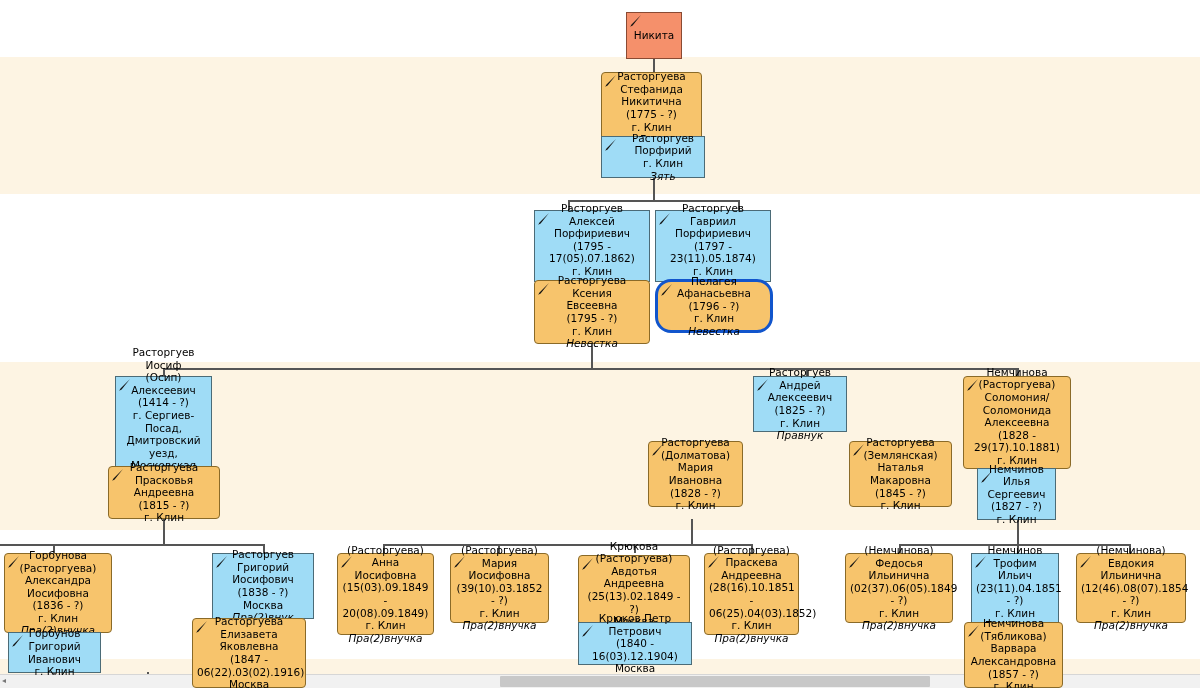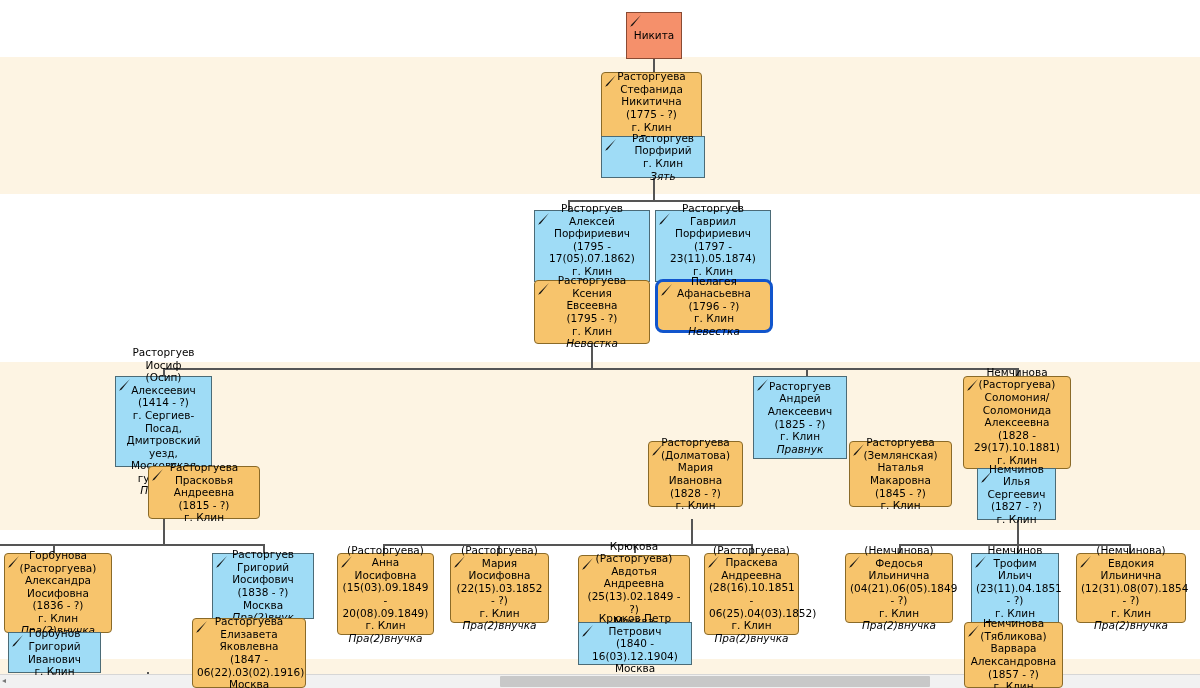--- a/index.html
+++ b/index.html
@@ -27,21 +27,21 @@
     padding:3px 4px 3px 4px;
     display:flex;flex-direction:column;justify-content:center;
     align-items:center;
   }
   .card .nm{display:block;width:100%;white-space:pre-line;}
   .card .rel{display:block;width:100%;font-style:italic;}
 
   .male{background:#9FDCF6;border-color:#4b6b77;}
   .female{background:#F7C46C;border-color:#8a6a28;border-radius:4px;}
   .root{background:#F5906B;border-color:#8a4a33;}
-  .sel{border:3px solid #1155CC;border-radius:8px;}
+  .sel{border:3px solid #1155CC;border-radius:16px;}
 
   
   .pen{position:absolute;left:3px;top:2px;width:12px;height:12px;
        pointer-events:none;}
   .pen svg{display:block;}
 
   
   .scrollbar{position:absolute;left:0;bottom:0;width:1200px;height:13px;
              background:#F1F1F1;border-top:1px solid #d6d6d6;}
   .scrollthumb{position:absolute;top:1px;height:11px;background:#C8C8C8;border-radius:1px;}
@@ -166,32 +166,32 @@
         </svg>
       </span>
       <span class="nm">Расторгуев Иосиф
 (Осип) Алексеевич
 (1414 - ?)
 г. Сергиев-Посад,
 Дмитровский уезд,
 Московская губерния</span>
       <span class="rel">Правнук</span>
     </div>
-    <div class="card female" style="left: 108px; top: 466px; width: 112px; height: 53px; z-index: 18; margin-left: 40px;">
+    <div class="card female" style="left: 108px; top: 466px; width: 112px; height: 53px; z-index: 18;">
       <span class="pen">
         <svg width="12" height="12" viewBox="0 0 12 12">
           <path d="M11 0 L1.5 9.5 L0.2 11.8 L2.6 10.6 Z" fill="#111111"></path>
         </svg>
       </span>
       <span class="nm">Расторгуева Прасковья
 Андреевна
 (1815 - ?)
 г. Клин</span>
     </div>
-    <div class="card male" style="left: 753px; top: 376px; width: 94px; height: 83px; z-index: 19;">
+    <div class="card male" style="left: 753px; top: 376px; width: 94px; height: 56px; z-index: 19;">
       <span class="pen">
         <svg width="12" height="12" viewBox="0 0 12 12">
           <path d="M11 0 L1.5 9.5 L0.2 11.8 L2.6 10.6 Z" fill="#111111"></path>
         </svg>
       </span>
       <span class="nm">Расторгуев Андрей
 Алексеевич
 (1825 - ?)
 г. Клин</span>
       <span class="rel">Правнук</span>
@@ -306,21 +306,21 @@
       <span class="rel">Пра(2)внучка</span>
     </div>
     <div class="card female" style="left: 450px; top: 553px; width: 99px; height: 70px; z-index: 30;">
       <span class="pen">
         <svg width="12" height="12" viewBox="0 0 12 12">
           <path d="M11 0 L1.5 9.5 L0.2 11.8 L2.6 10.6 Z" fill="#111111"></path>
         </svg>
       </span>
       <span class="nm">(Расторгуева) Мария
 Иосифовна
-(22(15).03.1852 - ?)
+(39(10).03.1852 - ?)
 г. Клин</span>
       <span class="rel">Пра(2)внучка</span>
     </div>
     <div class="card female" style="left: 578px; top: 555px; width: 112px; height: 70px; z-index: 31;">
       <span class="pen">
         <svg width="12" height="12" viewBox="0 0 12 12">
           <path d="M11 0 L1.5 9.5 L0.2 11.8 L2.6 10.6 Z" fill="#111111"></path>
         </svg>
       </span>
       <span class="nm">Крюкова (Расторгуева)
@@ -353,21 +353,21 @@
       <span class="rel">Пра(2)внучка</span>
     </div>
     <div class="card female" style="left: 845px; top: 553px; width: 108px; height: 70px; z-index: 34;">
       <span class="pen">
         <svg width="12" height="12" viewBox="0 0 12 12">
           <path d="M11 0 L1.5 9.5 L0.2 11.8 L2.6 10.6 Z" fill="#111111"></path>
         </svg>
       </span>
       <span class="nm">(Немчинова) Федосья
 Ильинична
-(04(21).06(05).1849 - ?)
+(02(37).06(05).1849 - ?)
 г. Клин</span>
       <span class="rel">Пра(2)внучка</span>
     </div>
     <div class="card male" style="left: 971px; top: 553px; width: 88px; height: 70px; z-index: 35;">
       <span class="pen">
         <svg width="12" height="12" viewBox="0 0 12 12">
           <path d="M11 0 L1.5 9.5 L0.2 11.8 L2.6 10.6 Z" fill="#111111"></path>
         </svg>
       </span>
       <span class="nm">Немчинов Трофим
@@ -389,21 +389,21 @@
 г. Клин</span>
     </div>
     <div class="card female" style="left: 1076px; top: 553px; width: 110px; height: 70px; z-index: 37;">
       <span class="pen">
         <svg width="12" height="12" viewBox="0 0 12 12">
           <path d="M11 0 L1.5 9.5 L0.2 11.8 L2.6 10.6 Z" fill="#111111"></path>
         </svg>
       </span>
       <span class="nm">(Немчинова) Евдокия
 Ильинична
-(12(31).08(07).1854 - ?)
+(12(46).08(07).1854 - ?)
 г. Клин</span>
       <span class="rel">Пра(2)внучка</span>
     </div>
   </div>
 
 <div class="scrollbar">
   <span class="scroll-arrow" style="left:2px;">◂</span>
   <div class="scrollthumb" style="left: 500px; width: 430px;"></div>
 </div>
 

